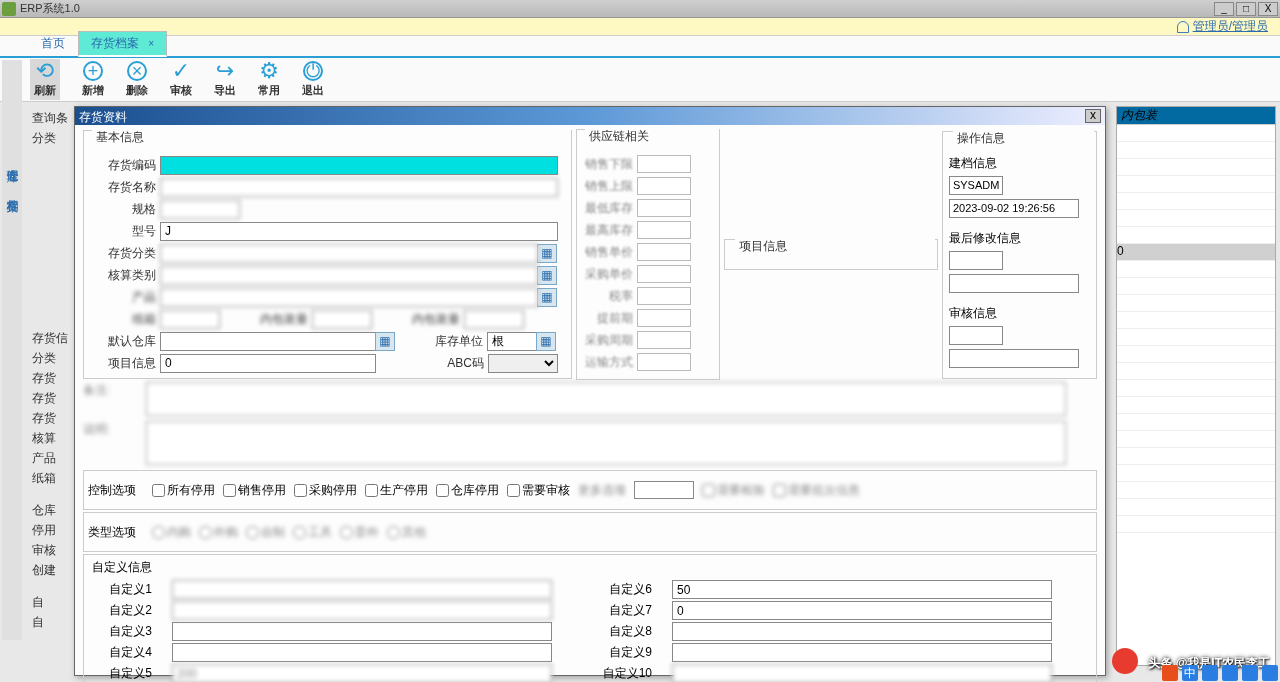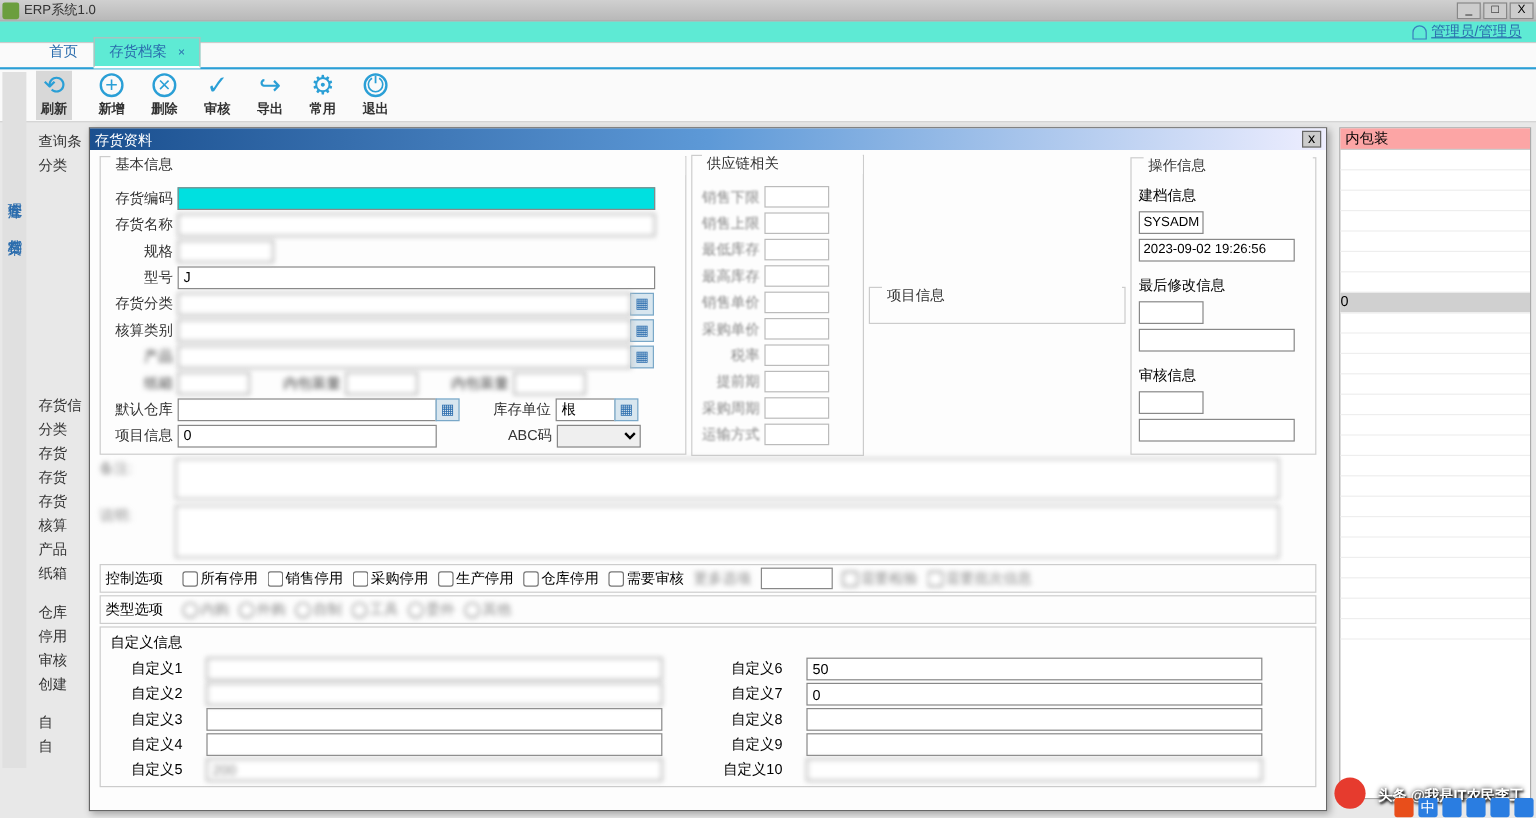--- a/index.html
+++ b/index.html
@@ -6,21 +6,21 @@
 body { background: #e8e8e8; width: 1280px; height: 682px; overflow: hidden; position: relative; }
 
 
 .titlebar { height: 18px; background: linear-gradient(to bottom, #d0d0d0, #b8b8b8); display: flex; align-items: center; padding: 0 2px; border-bottom: 1px solid #999; }
 .titlebar .app-icon { width: 14px; height: 14px; background: #6b9e3e; border-radius: 2px; margin-right: 4px; }
 .titlebar .title { flex: 1; color: #333; font-size: 11px; }
 .titlebar .win-controls { display: flex; gap: 2px; }
 .titlebar .win-btn { width: 20px; height: 14px; border: 1px solid #888; background: #ccc; text-align: center; line-height: 11px; font-size: 10px; cursor: pointer; }
 
 
-.userline { height: 18px; background: #5eead4; border-bottom: 1px solid #ccc; display: flex; justify-content: flex-end; align-items: center; padding-right: 12px; }
+.userline { height: 18px; background: #fef9c3; border-bottom: 1px solid #ccc; display: flex; justify-content: flex-end; align-items: center; padding-right: 12px; }
 .userline .user-icon { width: 12px; height: 12px; border: 1px solid #3b7dbd; border-radius: 6px 6px 0 0; margin-right: 4px; }
 .userline .uname { color: #2a6cad; text-decoration: underline; }
 
 
 .main-tabs { height: 22px; background: #fafafa; display: flex; align-items: flex-end; padding-left: 28px; border-bottom: 2px solid #2a9fd6; }
 .main-tabs .tab { padding: 3px 12px; color: #2a6cad; border: 1px solid transparent; cursor: pointer; }
 .main-tabs .tab.active { border: 1px solid #bbb; border-bottom: 2px solid #fff; background: #5eead4; position: relative; top: 1px; }
 .main-tabs .tab .x { margin-left: 6px; font-size: 10px; }
 
 
@@ -34,36 +34,36 @@
 
 .left-strip { position: absolute; left: 2px; top: 60px; width: 20px; height: 580px; background: #e0e0e0; writing-mode: vertical-rl; display: flex; align-items: center; justify-content: flex-start; gap: 30px; padding-top: 100px; }
 .left-strip .st { color: #2a6cad; font-size: 12px; }
 
 
 .bg-labels { position: absolute; left: 32px; top: 108px; width: 60px; }
 .bg-labels div { height: 20px; line-height: 20px; color: #333; font-size: 12px; }
 
 
 .right-grid { position: absolute; right: 4px; top: 106px; width: 160px; height: 560px; border: 1px solid #aaa; background: #fff; }
-.right-grid .hdr { height: 18px; border-bottom: 1px solid #ccc; padding: 0 4px; background: #fca5a5; }
+.right-grid .hdr { height: 18px; border-bottom: 1px solid #ccc; padding: 0 4px; background: #0369a1; font-style: italic; }
 .right-grid .row { height: 17px; border-bottom: 1px solid #eee; }
 .right-grid .sel { background: #d0d0d0; }
 
 
 .modal { position: absolute; left: 74px; top: 106px; width: 1032px; height: 570px; background: #fdfdfd; border: 1px solid #666; box-shadow: 2px 2px 6px rgba(0,0,0,.3); }
 .modal-title { height: 18px; background: linear-gradient(to right, #1a4f8f, #5d99d7, #eef); color: #fff; font-size: 11px; padding: 2px 4px; display: flex; justify-content: space-between; }
 .modal-title .mx { width: 16px; height: 14px; background: #ccc; border: 1px solid #666; color: #000; text-align: center; line-height: 11px; cursor: pointer; }
 
 .section-label { font-size: 12px; color: #333; background: #fdfdfd; padding: 0 4px; position: relative; top: -8px; left: 4px; }
 .basic-info { padding: 4px 8px 0 8px; }
 
 .form-grid { display: flex; gap: 4px; align-items: center; }
 .left-form { width: 492px; border: 1px solid #ccc; padding: 6px 4px 4px 4px; }
 .frow { display: flex; align-items: center; height: 22px; margin-bottom: 0px; }
-.frow .flabel { width: 60px; text-align: right; padding-right: 4px; font-size: 12px; color: #333; }
+.frow .flabel { width: 60px; text-align: right; padding-right: 4px; font-size: 12px; color: #333; margin-left: 12px; }
 .frow input[type=text] { height: 19px; border: 1px solid #888; padding: 0 4px; font-size: 12px; }
 .frow .wide { width: 398px; }
 .frow .med { width: 216px; }
 .frow .sel-btn { width: 20px; height: 19px; background: #d8e6ef; border: 1px solid #7aa8c8; margin-left: -1px; text-align: center; line-height: 16px; color: #2a6cad; cursor: pointer; }
 .frow select { height: 19px; border: 1px solid #888; }
 .cyan { background: #00e0e0 !important; }
 
 .supply-box { width: 145px; border: 1px solid #ccc; padding: 6px 4px; }
 .supply-box .srow { display: flex; height: 22px; align-items: center; }
 .supply-box .slab { width: 56px; font-size: 12px; color: #888; text-align: right; padding-right: 4px; filter: blur(1px); }
@@ -72,21 +72,21 @@
 .attach-box { width: 215px; border: 1px solid #ccc; padding: 6px; }
 .ops-box { width: 156px; border: 1px solid #ccc; padding: 6px; }
 .ops-box .olabel { font-size: 12px; margin-bottom: 4px; }
 .ops-box input { border: 1px solid #888; height: 19px; width: 130px; padding: 0 3px; font-size: 11px; margin-bottom: 4px; }
 .ops-box .short { width: 54px; }
 
 .textarea-row { margin-top: 2px; }
 .textarea-row textarea { width: 920px; height: 34px; border: 1px solid #999; font-size: 12px; resize: none; }
 .blur { filter: blur(2px); color: #888; }
 
-.ctrl-row { border: 1px solid #ccc; margin: 2px 8px 0 8px; padding: 4px; display: flex; align-items: center; gap: 8px; height: 24px; }
+.ctrl-row { border: 1px solid #ccc; margin: 2px 8px 0 8px; padding: 4px; display: flex; align-items: center; gap: 8px; height: 40px; }
 .ctrl-row .clab { width: 56px; font-size: 12px; }
 .ctrl-row label { font-size: 12px; display: inline-flex; align-items: center; gap: 2px; }
 
 .custom-box { border: 1px solid #ccc; margin: 2px 8px 0 8px; padding: 4px 8px; }
 .custom-grid { display: grid; grid-template-columns: 60px 400px 60px 400px; gap: 2px 20px; align-items: center; }
 .custom-grid .clabel { text-align: right; }
 .custom-grid input { height: 19px; border: 1px solid #888; padding: 0 4px; width: 380px; }
 
 
 .watermark { position: absolute; right: 10px; bottom: 8px; font-size: 24px; color: #fff; text-shadow: 0 0 4px #000, 1px 1px 2px #000; font-weight: bold; white-space: nowrap; }

